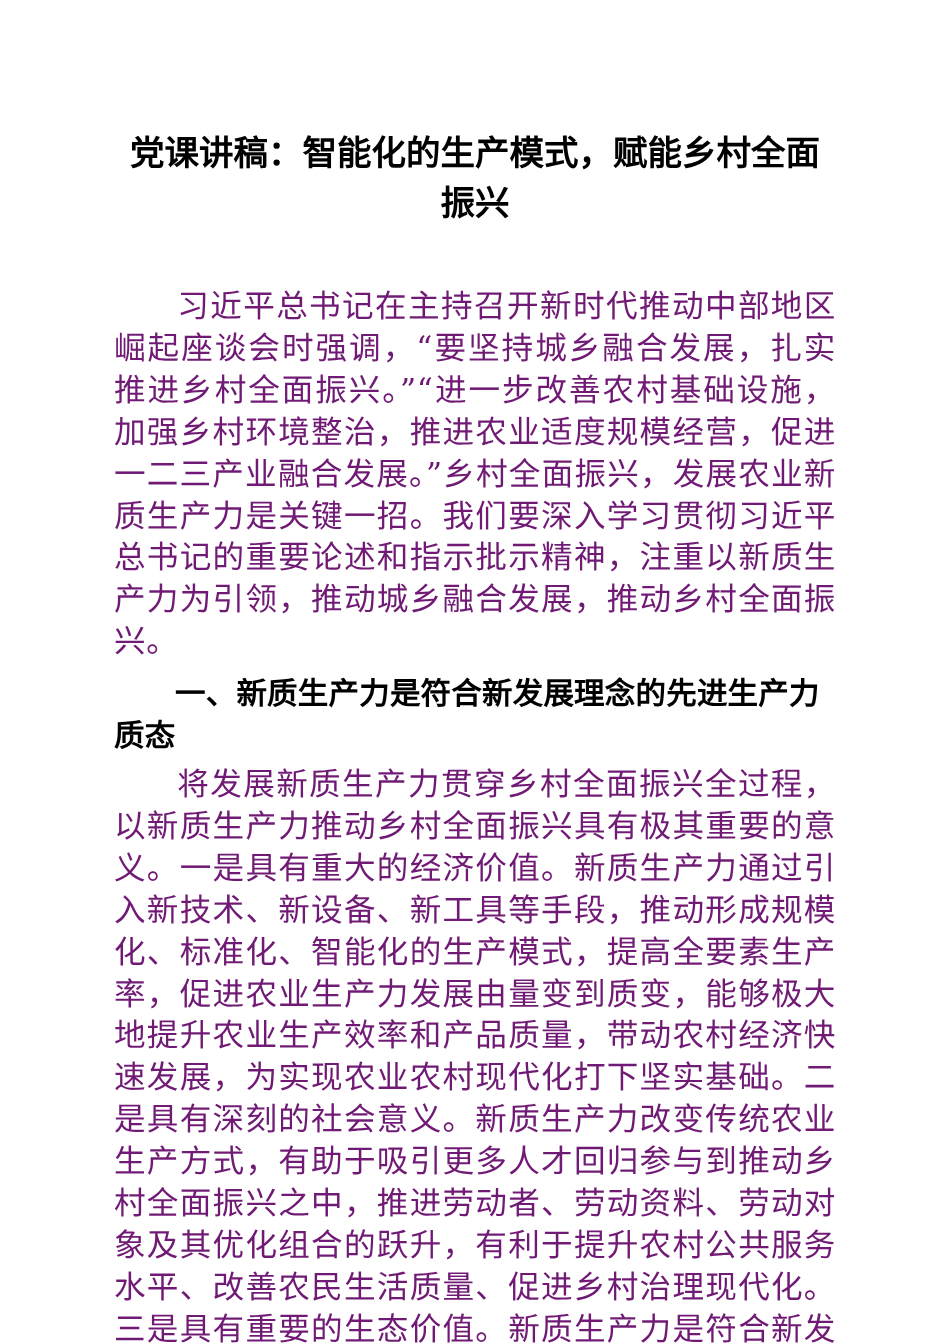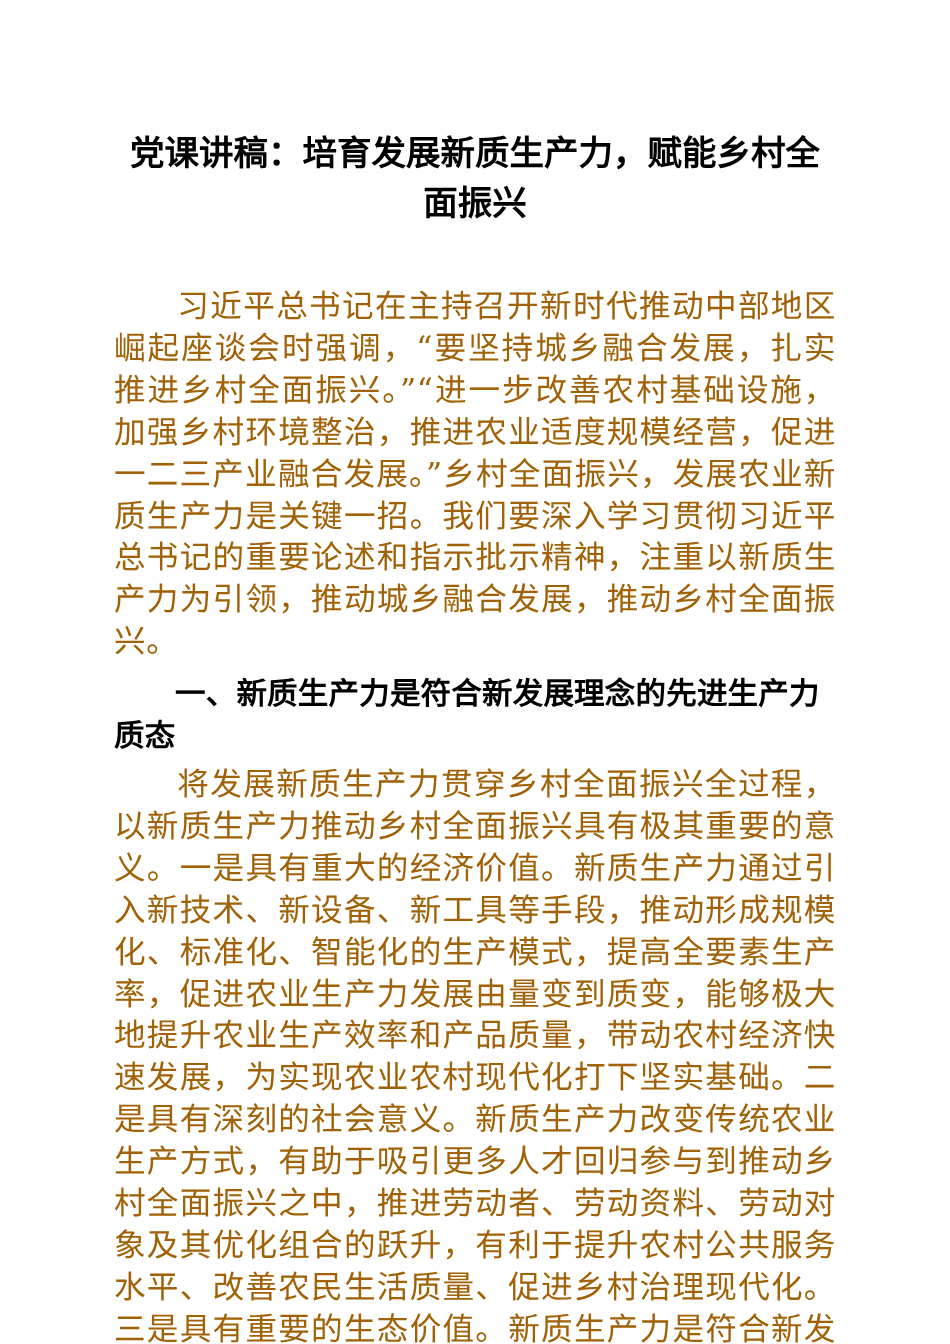--- a/index.html
+++ b/index.html
@@ -52,21 +52,21 @@
   .para {
     margin: 0;
     padding: 0;
     font-family: "DejaVu Serif", "Liberation Serif", serif;
     font-size: 31.6px;
     line-height: 41.9px;
     text-align: justify;
     text-justify: inter-ideograph;
     text-indent: 2em;
     letter-spacing: 0.55px;
-    color: #a16207;
+    color: #701a75;
     font-weight: 400;
   }
 
   .para-first {
     margin-top: 58px;
   }
 
   
   .section-heading {
     margin: 0;
@@ -89,21 +89,21 @@
   .clip-bottom {
     overflow: hidden;
   }
 </style>
 </head>
 <body>
 
 <div class="page">
   <div class="content">
 
-    <h1 class="doc-title">党课讲稿：培育发展新质生产力，赋能乡村全面振兴</h1>
+    <h1 class="doc-title">党课讲稿：智能化的生产模式，赋能乡村全面振兴</h1>
 
     <p class="para para-first">习近平总书记在主持召开新时代推动中部地区崛起座谈会时强调，“要坚持城乡融合发展，扎实推进乡村全面振兴。”“进一步改善农村基础设施，加强乡村环境整治，推进农业适度规模经营，促进一二三产业融合发展。”乡村全面振兴，发展农业新质生产力是关键一招。我们要深入学习贯彻习近平总书记的重要论述和指示批示精神，注重以新质生产力为引领，推动城乡融合发展，推动乡村全面振兴。</p>
 
     <h2 class="section-heading">一、新质生产力是符合新发展理念的先进生产力质态</h2>
 
     <p class="para para-after-heading clip-bottom">将发展新质生产力贯穿乡村全面振兴全过程，以新质生产力推动乡村全面振兴具有极其重要的意义。一是具有重大的经济价值。新质生产力通过引入新技术、新设备、新工具等手段，推动形成规模化、标准化、智能化的生产模式，提高全要素生产率，促进农业生产力发展由量变到质变，能够极大地提升农业生产效率和产品质量，带动农村经济快速发展，为实现农业农村现代化打下坚实基础。二是具有深刻的社会意义。新质生产力改变传统农业生产方式，有助于吸引更多人才回归参与到推动乡村全面振兴之中，推进劳动者、劳动资料、劳动对象及其优化组合的跃升，有利于提升农村公共服务水平、改善农民生活质量、促进乡村治理现代化。三是具有重要的生态价值。新质生产力是符合新发展理念的先进生产力质态，能够形成绿</p>
 
   </div>
 </div>
 

